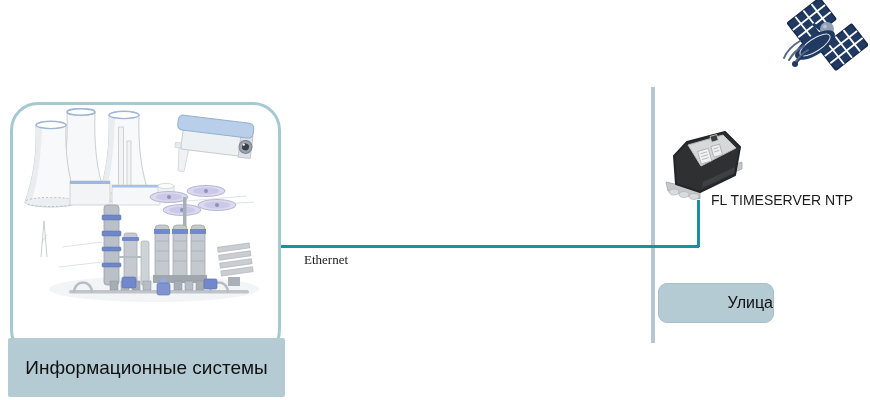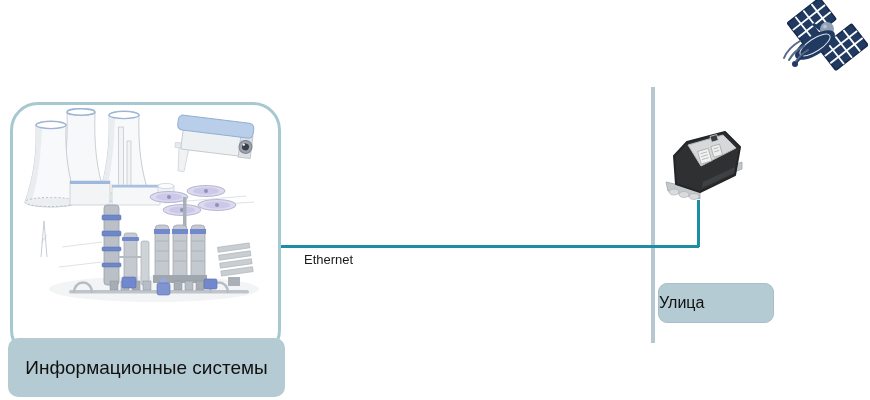--- a/index.html
+++ b/index.html
@@ -14,37 +14,37 @@
   body{font-family:"Liberation Sans",sans-serif;}
   .canvas{position:relative;width:870px;height:400px;background:#fff;overflow:hidden;}
 
   .satellite{position:absolute;left:783px;top:0;width:85px;height:78px;}
 
   .wall-line{position:absolute;left:651px;top:87px;width:4px;height:256px;background:var(--wall-line);}
 
   .eth-line-h{position:absolute;left:281px;top:245px;width:418px;height:3px;background:var(--ethernet-line);}
   .eth-line-v{position:absolute;left:697px;top:200px;width:3px;height:47px;background:var(--ethernet-line);}
 
-  .eth-label{position:absolute;left:304px;top:252px;font-size:13px;color:#1a1a1a;}
+  .eth-label{position:absolute;left:304px;top:252px;font-size:13px;color:#1a1a1a;font-family:Liberation Serif, serif;}
 
   .enterprise-box{position:absolute;left:10px;top:102px;width:271px;height:256px;
     border:3px solid var(--box-border);border-radius:28px;background:#fff;}
   .enterprise-art{position:absolute;left:1px;top:2px;width:263px;height:240px;}
 
   .enterprise-label{position:absolute;left:8px;top:338px;width:277px;height:59px;
-    background:var(--label-fill);border-radius:10px;display:flex;flex-direction:column;
+    background:var(--label-fill);border-radius:2px;display:flex;flex-direction:column;
     align-items:center;justify-content:center;text-align:center;color:#111;
     font-size:19px;line-height:24px;}
 
   .device{position:absolute;left:662px;top:126px;width:82px;height:78px;}
   .ts-label{position:absolute;left:711px;top:192px;font-size:14px;color:#1a1a1a;white-space:nowrap;}
 
   .street-box{position:absolute;left:658px;top:283px;width:116px;height:40px;
     background:var(--label-fill);border:1px solid #a8bfc9;border-radius:9px;
-    display:flex;align-items:center;justify-content:flex-start;font-size:16px;color:#111;}
+    display:flex;align-items:center;justify-content:flex-end;font-size:16px;color:#111;}
 </style>
 </head>
 <body>
 
 <div class="canvas">
 
   <svg class="satellite" viewBox="0 0 85 78">
     <g transform="rotate(-38 28 21)">
       <rect x="8" y="8" width="41" height="27" rx="1.5" fill="#203a61" stroke="#16294a" stroke-width="1.5"></rect>
       <line x1="18.3" y1="8" x2="18.3" y2="35" stroke="#fff" stroke-width="1.8"></line>
@@ -228,18 +228,19 @@
       <line x1="38" y1="25" x2="45" y2="25" stroke="#888" stroke-width="0.5"></line>
       <line x1="38" y1="28" x2="45" y2="28" stroke="#888" stroke-width="0.5"></line>
       <line x1="38" y1="31" x2="45" y2="31" stroke="#888" stroke-width="0.5"></line>
       <rect x="50" y="21" width="9" height="11" fill="#eee" stroke="#999" stroke-width="0.6"></rect>
       <line x1="52" y1="24" x2="57" y2="24" stroke="#888" stroke-width="0.5"></line>
       <line x1="52" y1="27" x2="57" y2="27" stroke="#888" stroke-width="0.5"></line>
       <rect x="52" y="11" width="7" height="6" fill="#3a3d3f" stroke="#cfd2d4" stroke-width="0.8"></rect>
     </g>
   </svg>
 
+  <span class="ts-label">FL TIMESERVER NTP</span>
 
   <div class="street-box">
     <span>Улица</span>
   </div>
 
 </div>
 
 </body></html>

